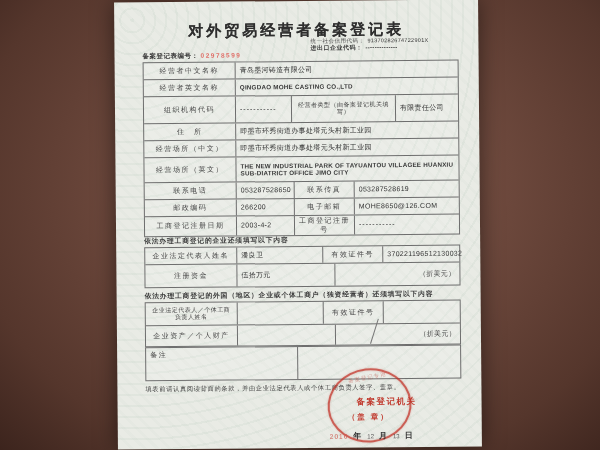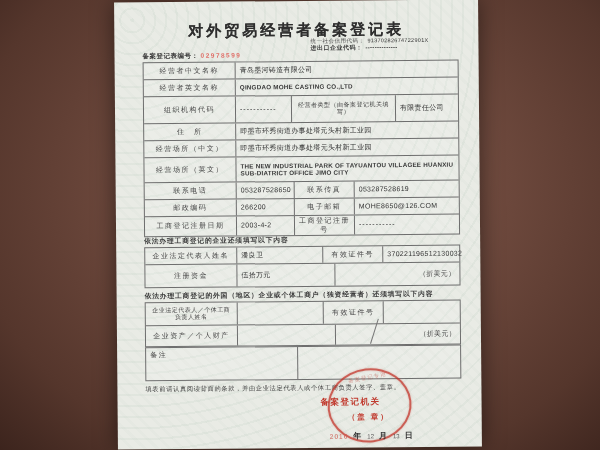--- a/index.html
+++ b/index.html
@@ -59,21 +59,21 @@
   .slash{position:relative;}
   .slash::after{content:"";position:absolute;left:38px;top:-6px;width:1px;height:26px;background:#777;transform:rotate(18deg);}
 
   .note{position:absolute;top:383px;left:28px;font-size:6.3px;color:#3f3f3f;letter-spacing:0.6px;}
 
   .stamp-circle{position:absolute;left:210px;top:368px;width:80px;height:70px;border-radius:50%;
     border:2.5px solid rgba(193,48,38,0.75);transform:rotate(-6deg);
     box-shadow:0 0 2px rgba(193,48,38,0.35), inset 0 0 2px rgba(193,48,38,0.35);}
   .seal-inner{position:absolute;left:218px;top:374px;width:64px;text-align:center;font-size:5.5px;color:rgba(185,45,35,0.4);
     transform:rotate(-10deg);line-height:6px;letter-spacing:1px;}
-  .authority{position:absolute;left:203px;top:396px;width:96px;text-align:left;
+  .authority{position:absolute;left:203px;top:396px;width:96px;text-align:right;
     font-size:8.5px;font-weight:bold;color:#c03a2e;letter-spacing:1.5px;}
   .seal-label{position:absolute;left:203px;top:412px;width:96px;text-align:center;
     font-size:7.5px;font-weight:bold;color:#c03a2e;letter-spacing:2px;}
   .date-line{position:absolute;top:430px;left:212px;display:flex;align-items:baseline;gap:5px;}
   .date-line .yr{color:#cf5a50;font-size:6.5px;letter-spacing:1px;}
   .date-line .unit{font-size:8px;font-weight:bold;color:#333;letter-spacing:1px;}
   .date-line .num{font-size:6px;color:#555;}
 
   .mark-tl{position:absolute;left:126px;top:0px;color:#c3372b;font-size:10px;transform:rotate(12deg);opacity:0.85;}
   .mark-tr{position:absolute;left:461px;top:5px;width:10px;height:2px;background:#c3372b;transform:rotate(-30deg);opacity:0.8;box-shadow:0 4px 0 rgba(195,55,43,0.7);}

